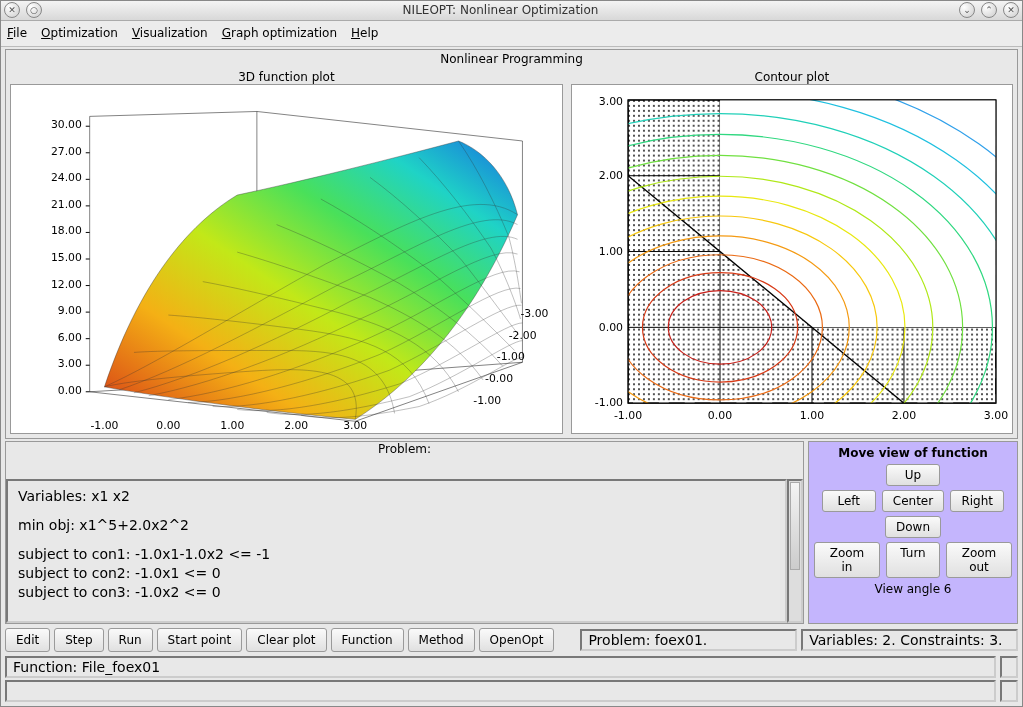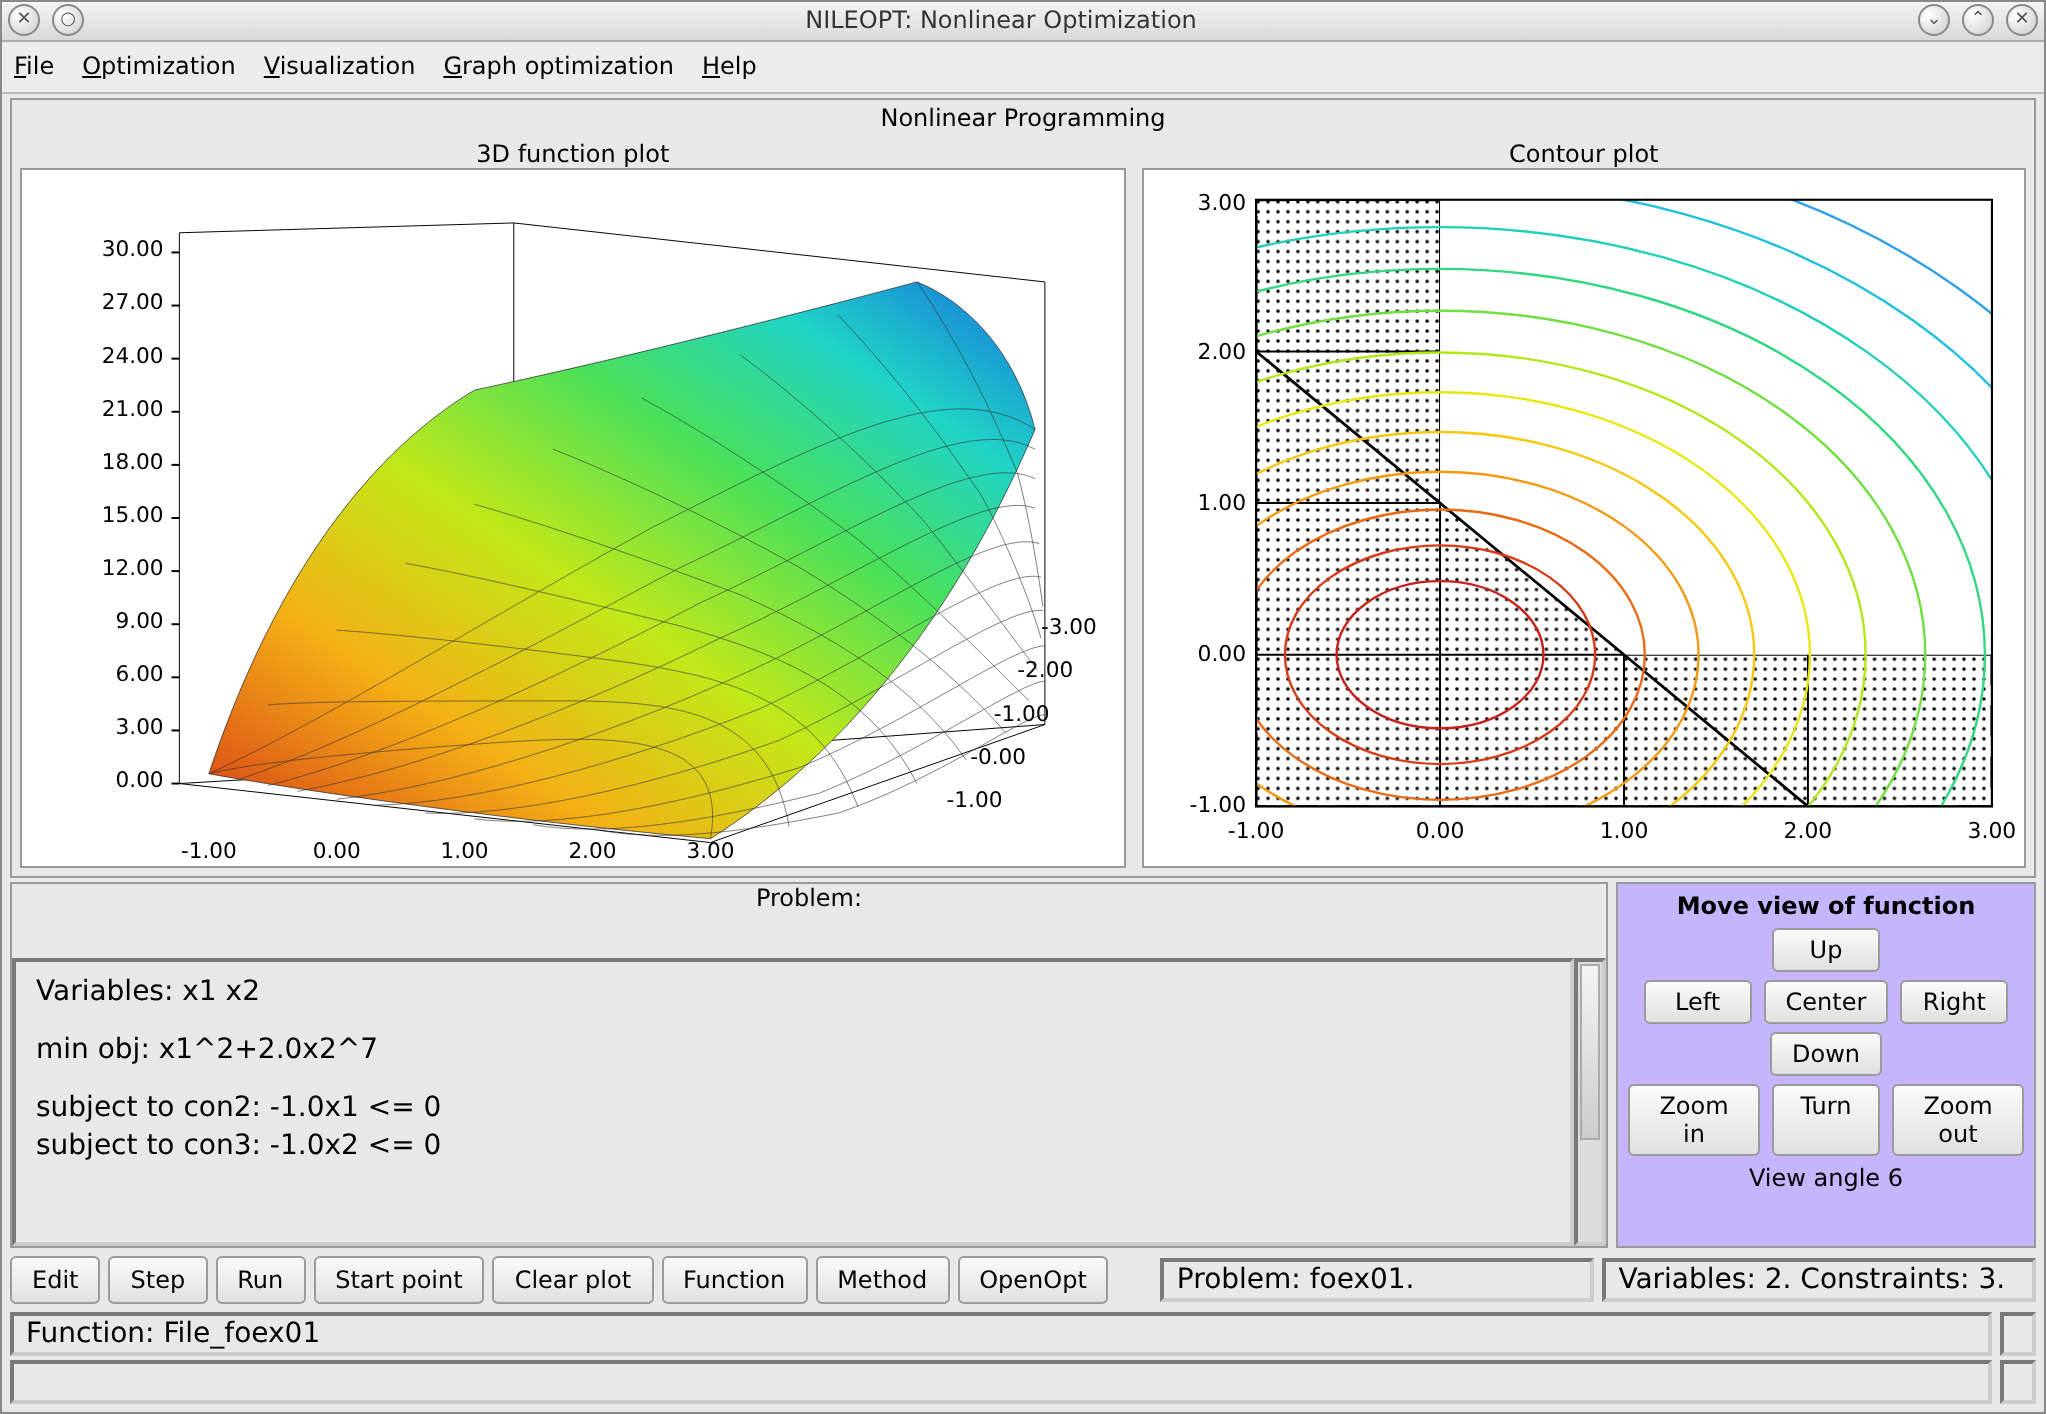--- a/index.html
+++ b/index.html
@@ -248,22 +248,23 @@
       </div>
     </div>
 
     <div class="middle">
       <div class="problem-panel">
         <div class="problem-label">Problem:</div>
         <div class="problem-body">
           <div class="problem-text">
             <div>Variables: x1 x2</div>
             <div style="height:10px"></div>
-            <div>min obj: x1^2+2.0x2^7</div>
+            <div>min obj: x1^5+2.0x2^2</div>
             <div style="height:10px"></div>
+            <div>subject to con1: -1.0x1-1.0x2 &lt;= -1</div>
             <div>subject to con2: -1.0x1 &lt;= 0</div>
             <div>subject to con3: -1.0x2 &lt;= 0</div>
           </div>
           <div class="problem-scroll">
             <div class="thumb"></div>
           </div>
         </div>
       </div>
 
       <div class="move-panel">

